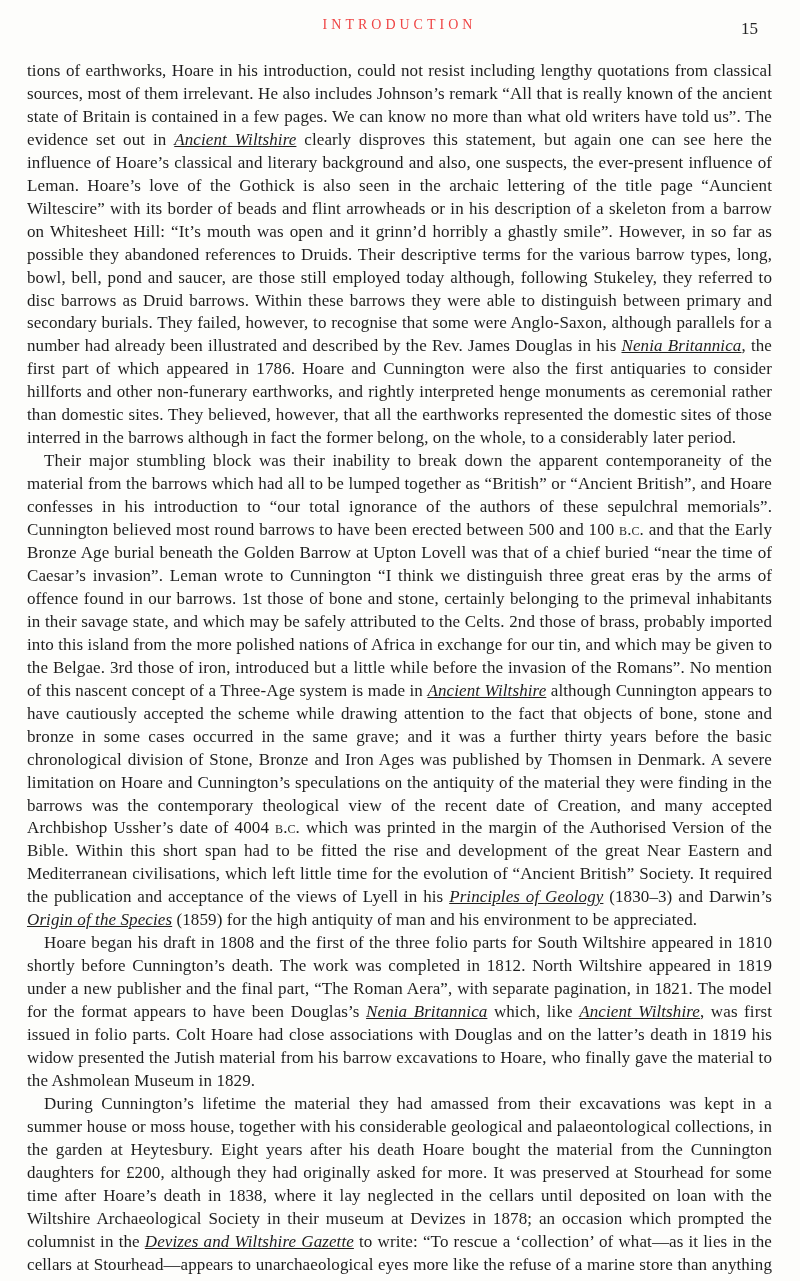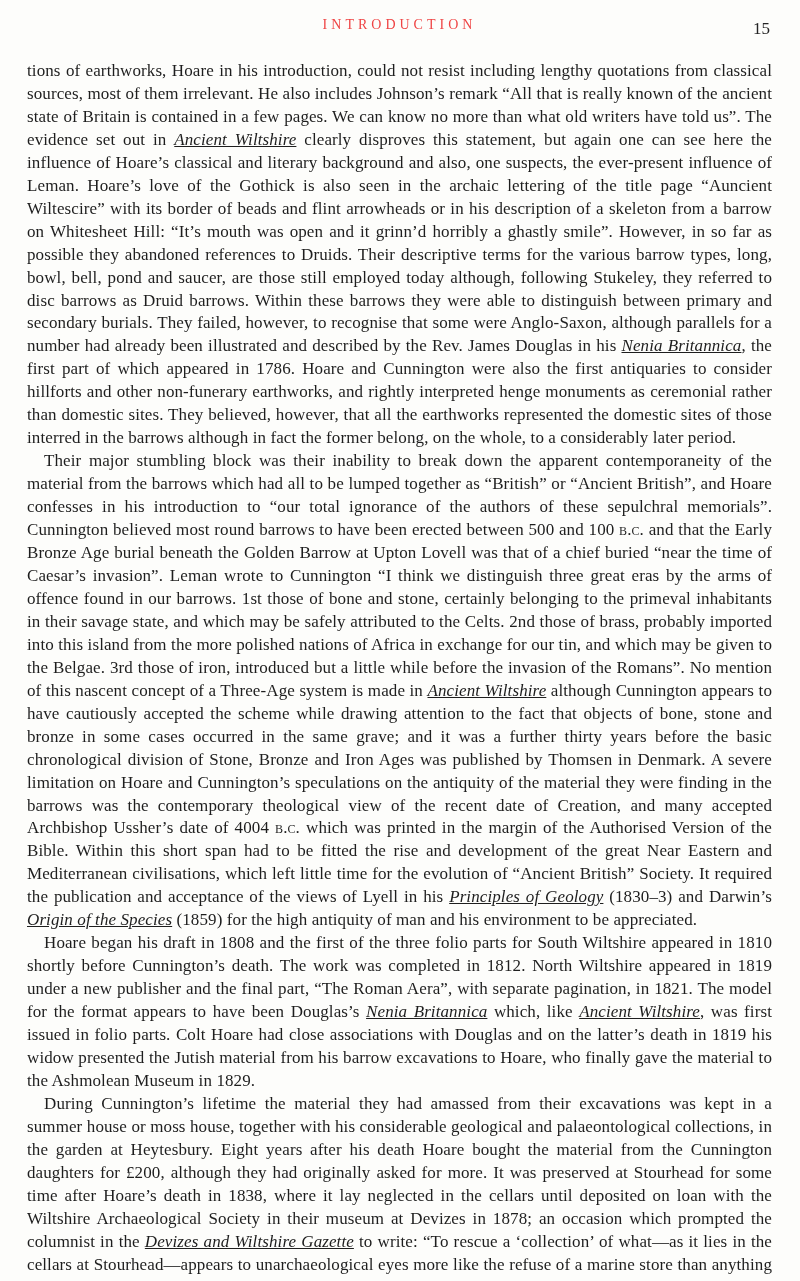--- a/index.html
+++ b/index.html
@@ -24,21 +24,21 @@
   }
   .page-header .title {
     text-align: center;
     font-size: 14px;
     letter-spacing: 4px;
     font-weight: normal;
     color: #ef4444;
   }
   .page-header .pagenum {
     position: absolute;
-    right: 2px;
+    right: 14px;
     top: 2px;
     font-size: 17px;
     color: #242424;
   }
   .page-body {
     margin-top: 19px;
     font-size: 17px;
     line-height: 22.95px;
     text-align: justify;
     letter-spacing: 0.1px;

